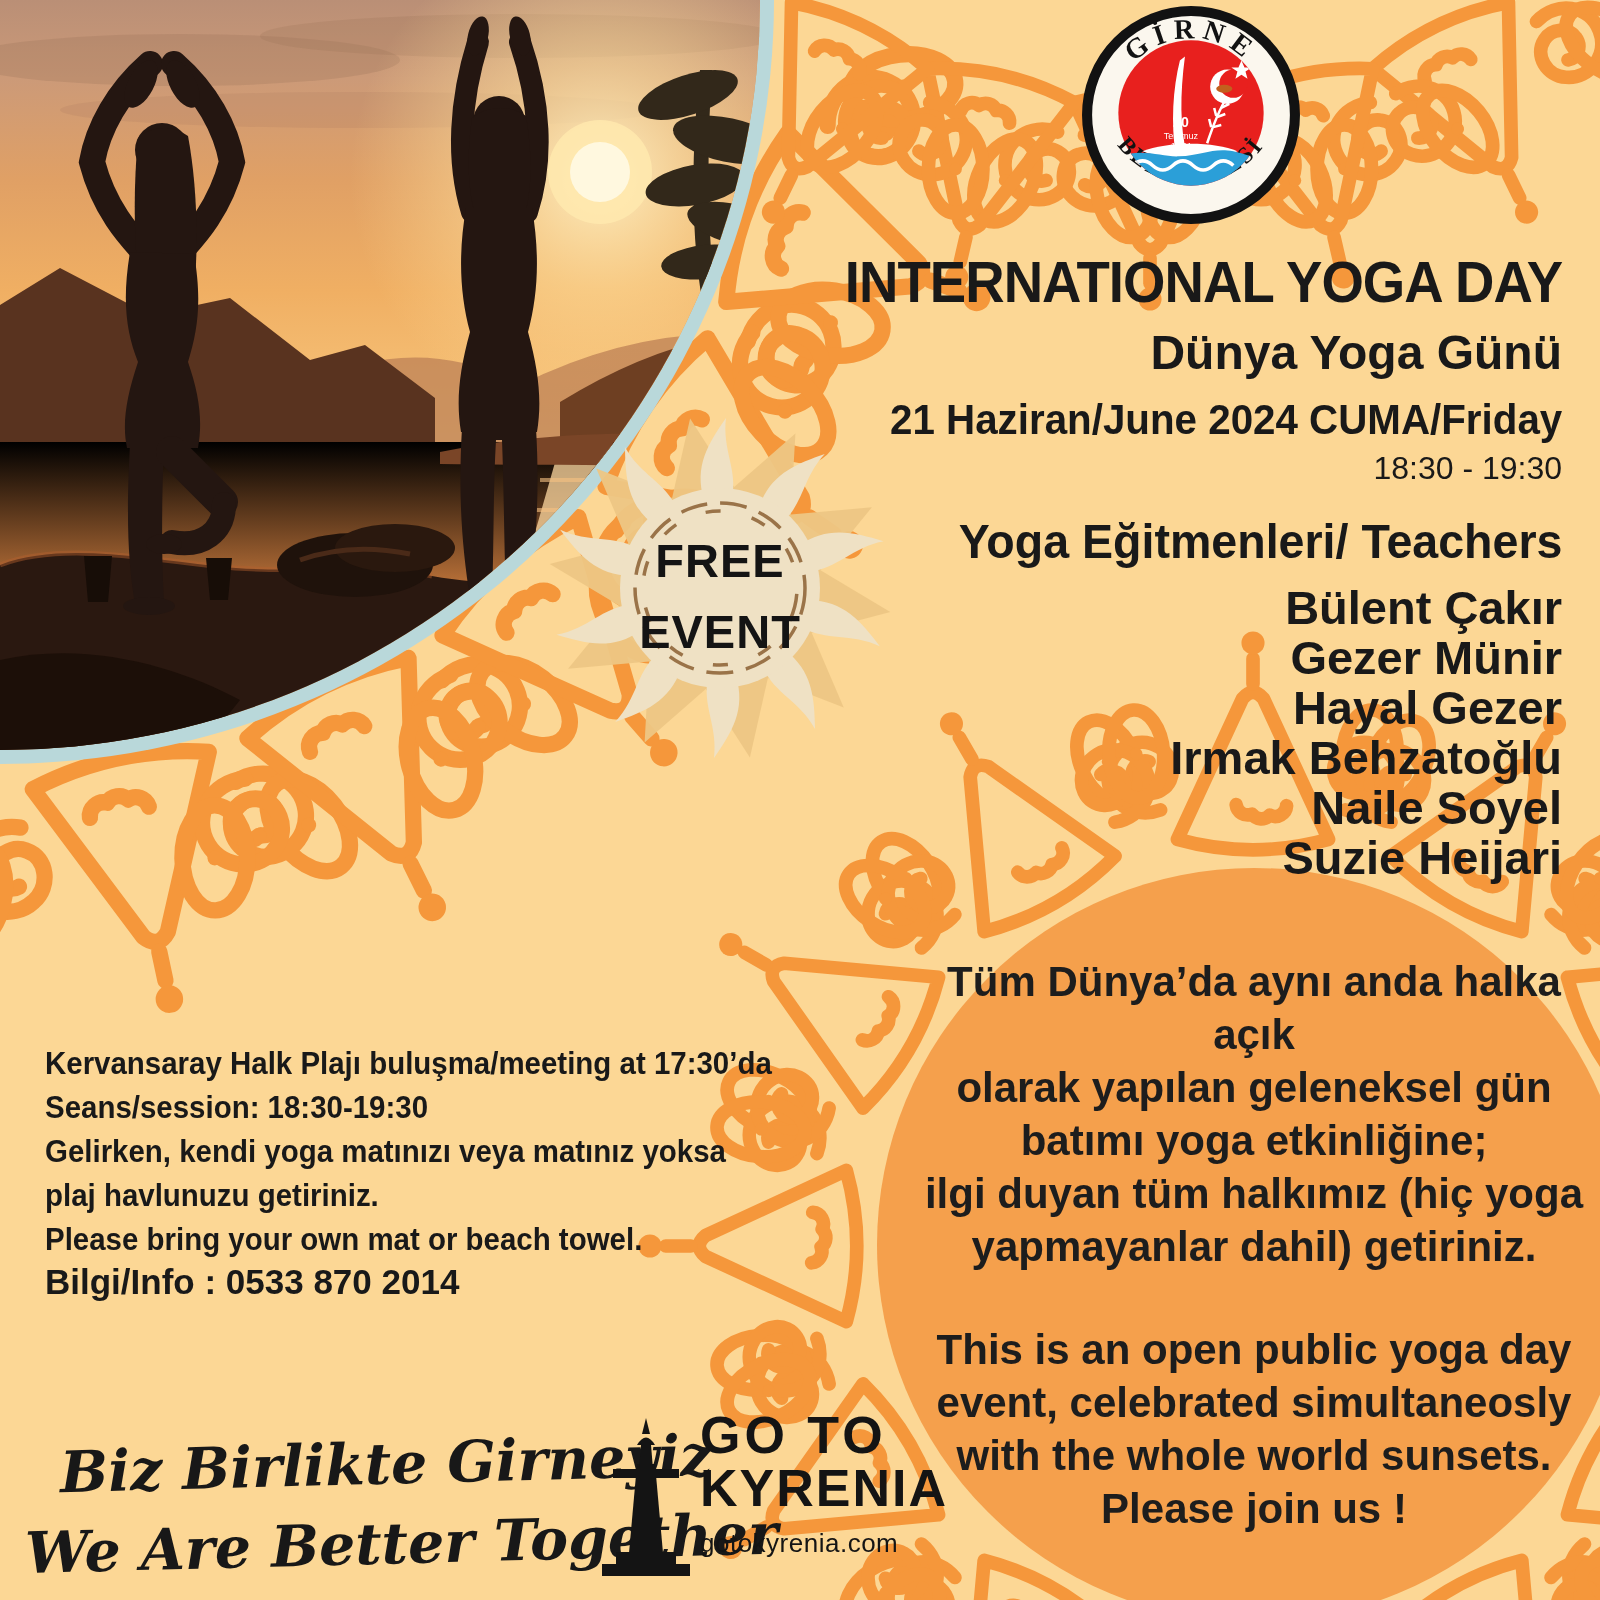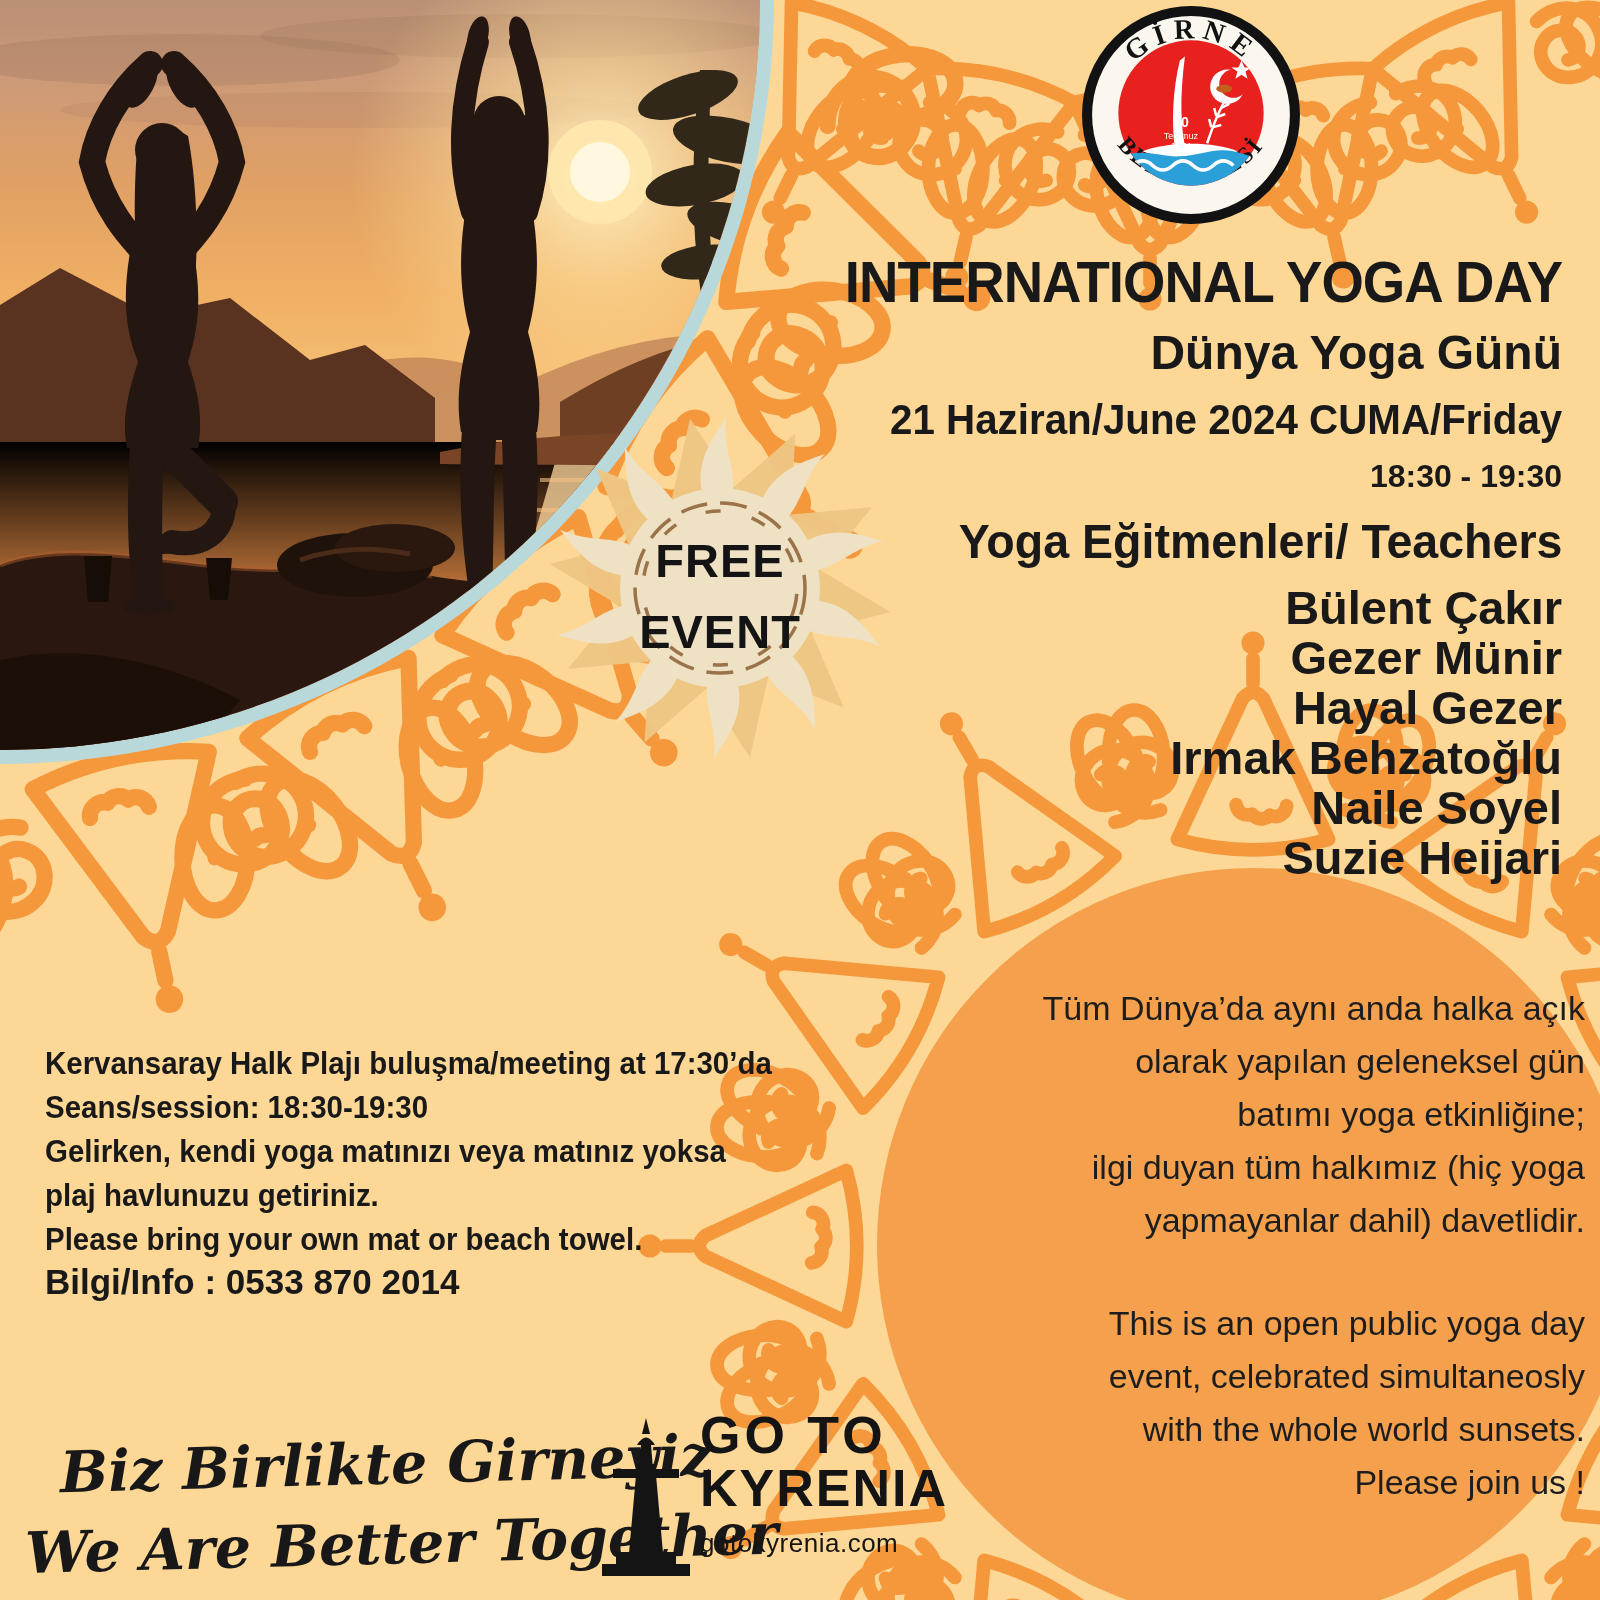--- a/index.html
+++ b/index.html
@@ -4,40 +4,40 @@
 <style>
   html,body{margin:0;padding:0;background:#777;}
   .poster{position:relative;width:1600px;height:1600px;background:#FCD795;overflow:hidden;
           font-family:"Liberation Sans",sans-serif;color:#191919;}
   
   #decoSvg{position:absolute;left:0;top:0;width:1600px;height:1600px;}
   
   .ocircle{position:absolute;left:877px;top:868px;width:754px;height:754px;border-radius:50%;
            background:#F5A04C;display:flex;flex-direction:column;justify-content:center;
            text-align:center;padding:0 46px;box-sizing:border-box;}
-  .oc-line{font-size:34px;font-weight:normal;line-height:53px;color:#1d1d1d;text-align:right;}
+  .oc-line{font-size:42px;font-weight:bold;line-height:53px;color:#1d1d1d;}
   .oc-gap{height:50px;}
   
   .photo-wrap{position:absolute;left:0;top:0;width:760px;height:750px;overflow:hidden;
               border:0 solid #B9D8DA;border-right-width:14px;border-bottom-width:14px;
               border-bottom-right-radius:100% 100%;background:#D99A5E;}
   .photo-wrap svg{position:absolute;left:0;top:0;}
   
   .badge{position:absolute;left:536px;top:404px;width:368px;height:368px;}
   .badge-text{position:absolute;left:0;top:8px;width:100%;height:100%;display:flex;flex-direction:column;
               align-items:center;justify-content:center;gap:16px;}
   .badge-text div{font-size:47px;font-weight:bold;color:#141414;letter-spacing:1px;}
   
   .muni-logo{position:absolute;left:1080px;top:4px;width:222px;height:222px;}
   
   .title{position:absolute;top:248px;right:38px;text-align:right;}
   .t1{font-size:58px;font-weight:bold;letter-spacing:-1px;transform:scaleX(.94);transform-origin:100% 50%;white-space:nowrap;}
   .t2{font-size:48px;font-weight:bold;margin-top:10px;white-space:nowrap;}
   .t3{font-size:42px;font-weight:bold;margin-top:16px;transform:scaleX(.96);transform-origin:100% 50%;white-space:nowrap;}
-  .t4{font-size:32px;font-weight:bold;margin-top:14px;white-space:nowrap;}
+  .t4{font-size:32px;font-weight:normal;margin-top:6px;white-space:nowrap;}
   .teachers{position:absolute;top:514px;right:38px;text-align:right;}
   .th{font-size:48px;font-weight:bold;transform:scaleX(.97);transform-origin:100% 50%;white-space:nowrap;}
   .tnames{margin-top:14px;}
   .tn{font-size:47px;font-weight:bold;line-height:50px;white-space:nowrap;}
   
   .info{position:absolute;left:45px;top:1042px;}
   .info-line{font-size:31px;font-weight:bold;line-height:44px;transform:scaleX(.95);transform-origin:0 50%;white-space:nowrap;}
   .contact{position:absolute;left:45px;top:1262px;font-size:35px;font-weight:bold;white-space:nowrap;}
   
   .script-line{position:absolute;font-family:"DejaVu Serif",serif;font-style:italic;font-weight:bold;
@@ -95,21 +95,21 @@
         <use href="#pu" transform="rotate(13 1150 -560) translate(1150 88) scale(1.05)"></use>
         <use href="#pu" transform="rotate(26 1150 -560) translate(1150 88) scale(1.05)"></use>
       </g>
   </svg>
 
   <div class="ocircle">
     <div class="oc-line">Tüm Dünya’da aynı anda halka açık</div>
     <div class="oc-line">olarak yapılan geleneksel gün</div>
     <div class="oc-line">batımı yoga etkinliğine;</div>
     <div class="oc-line">ilgi duyan tüm halkımız  (hiç yoga</div>
-    <div class="oc-line">yapmayanlar dahil) davetlidir.</div>
+    <div class="oc-line">yapmayanlar dahil) getiriniz.</div>
     <div class="oc-gap"></div>
     <div class="oc-line">This is an open public yoga day</div>
     <div class="oc-line">event, celebrated simultaneosly</div>
     <div class="oc-line">with the whole world sunsets.</div>
     <div class="oc-line">Please join us !</div>
   </div>
 
   <div class="photo-wrap">
     <svg width="760" height="750" viewBox="0 0 760 750" xmlns="http://www.w3.org/2000/svg">
       <defs>

